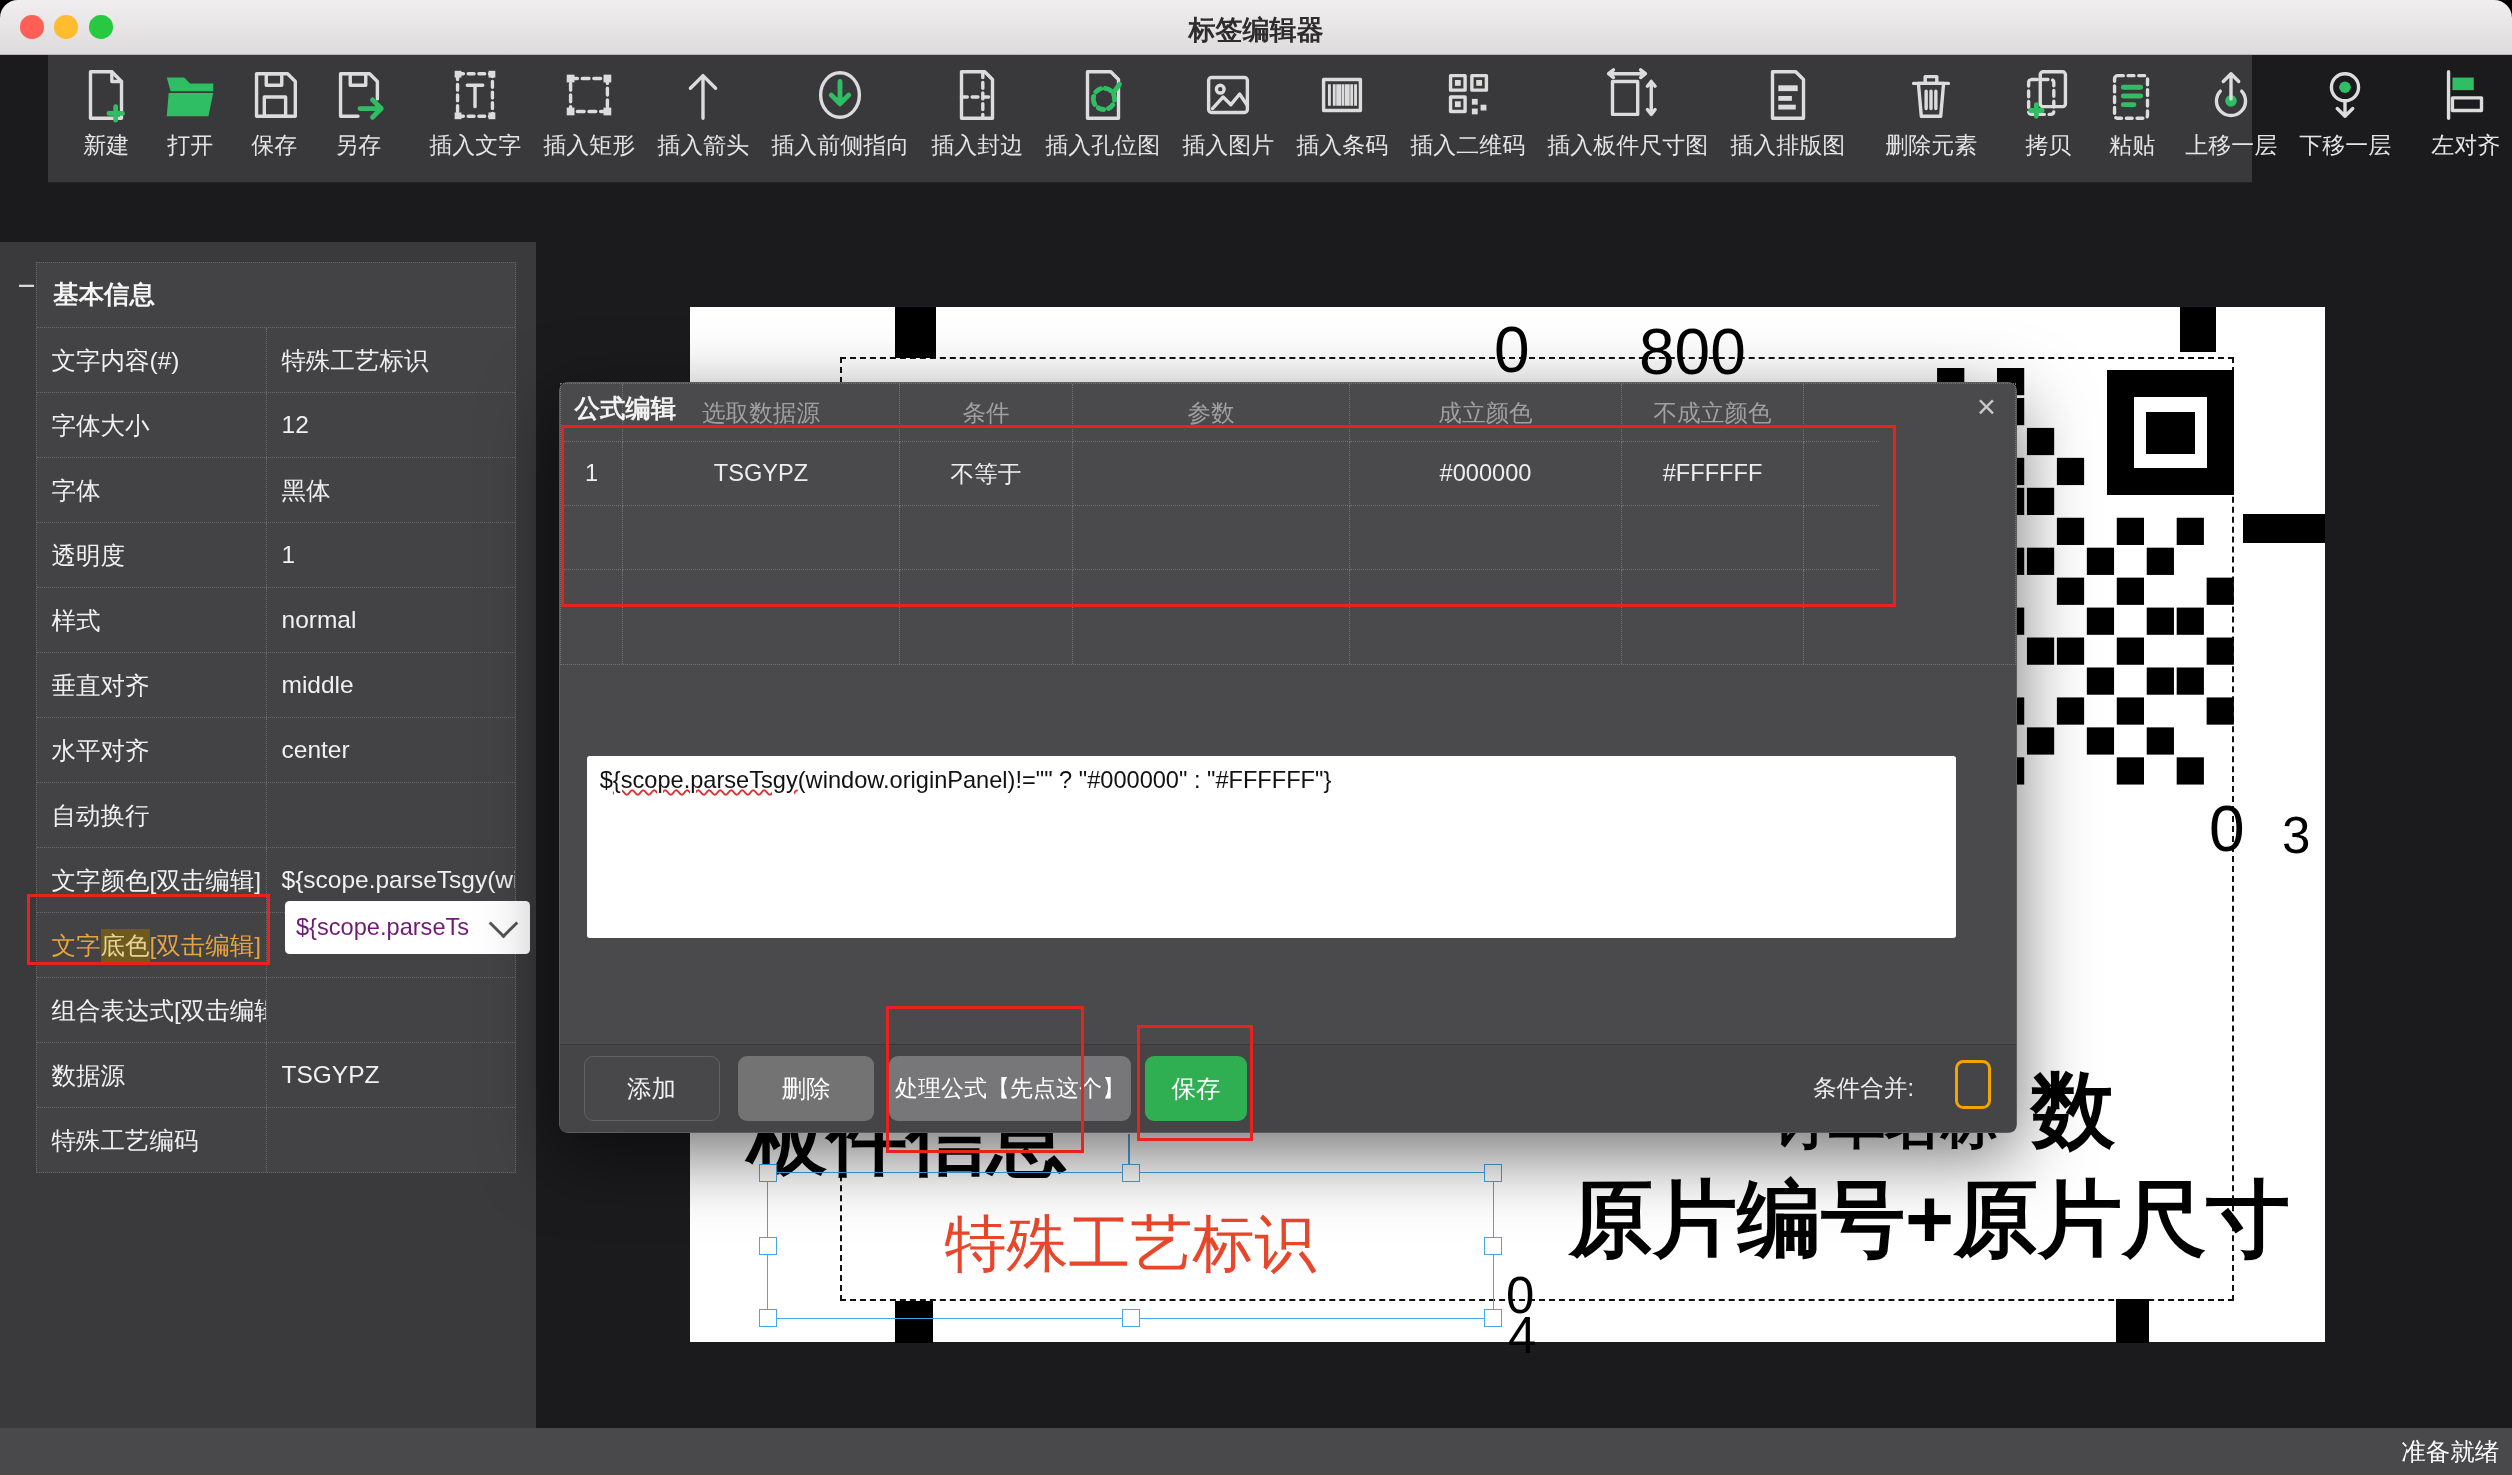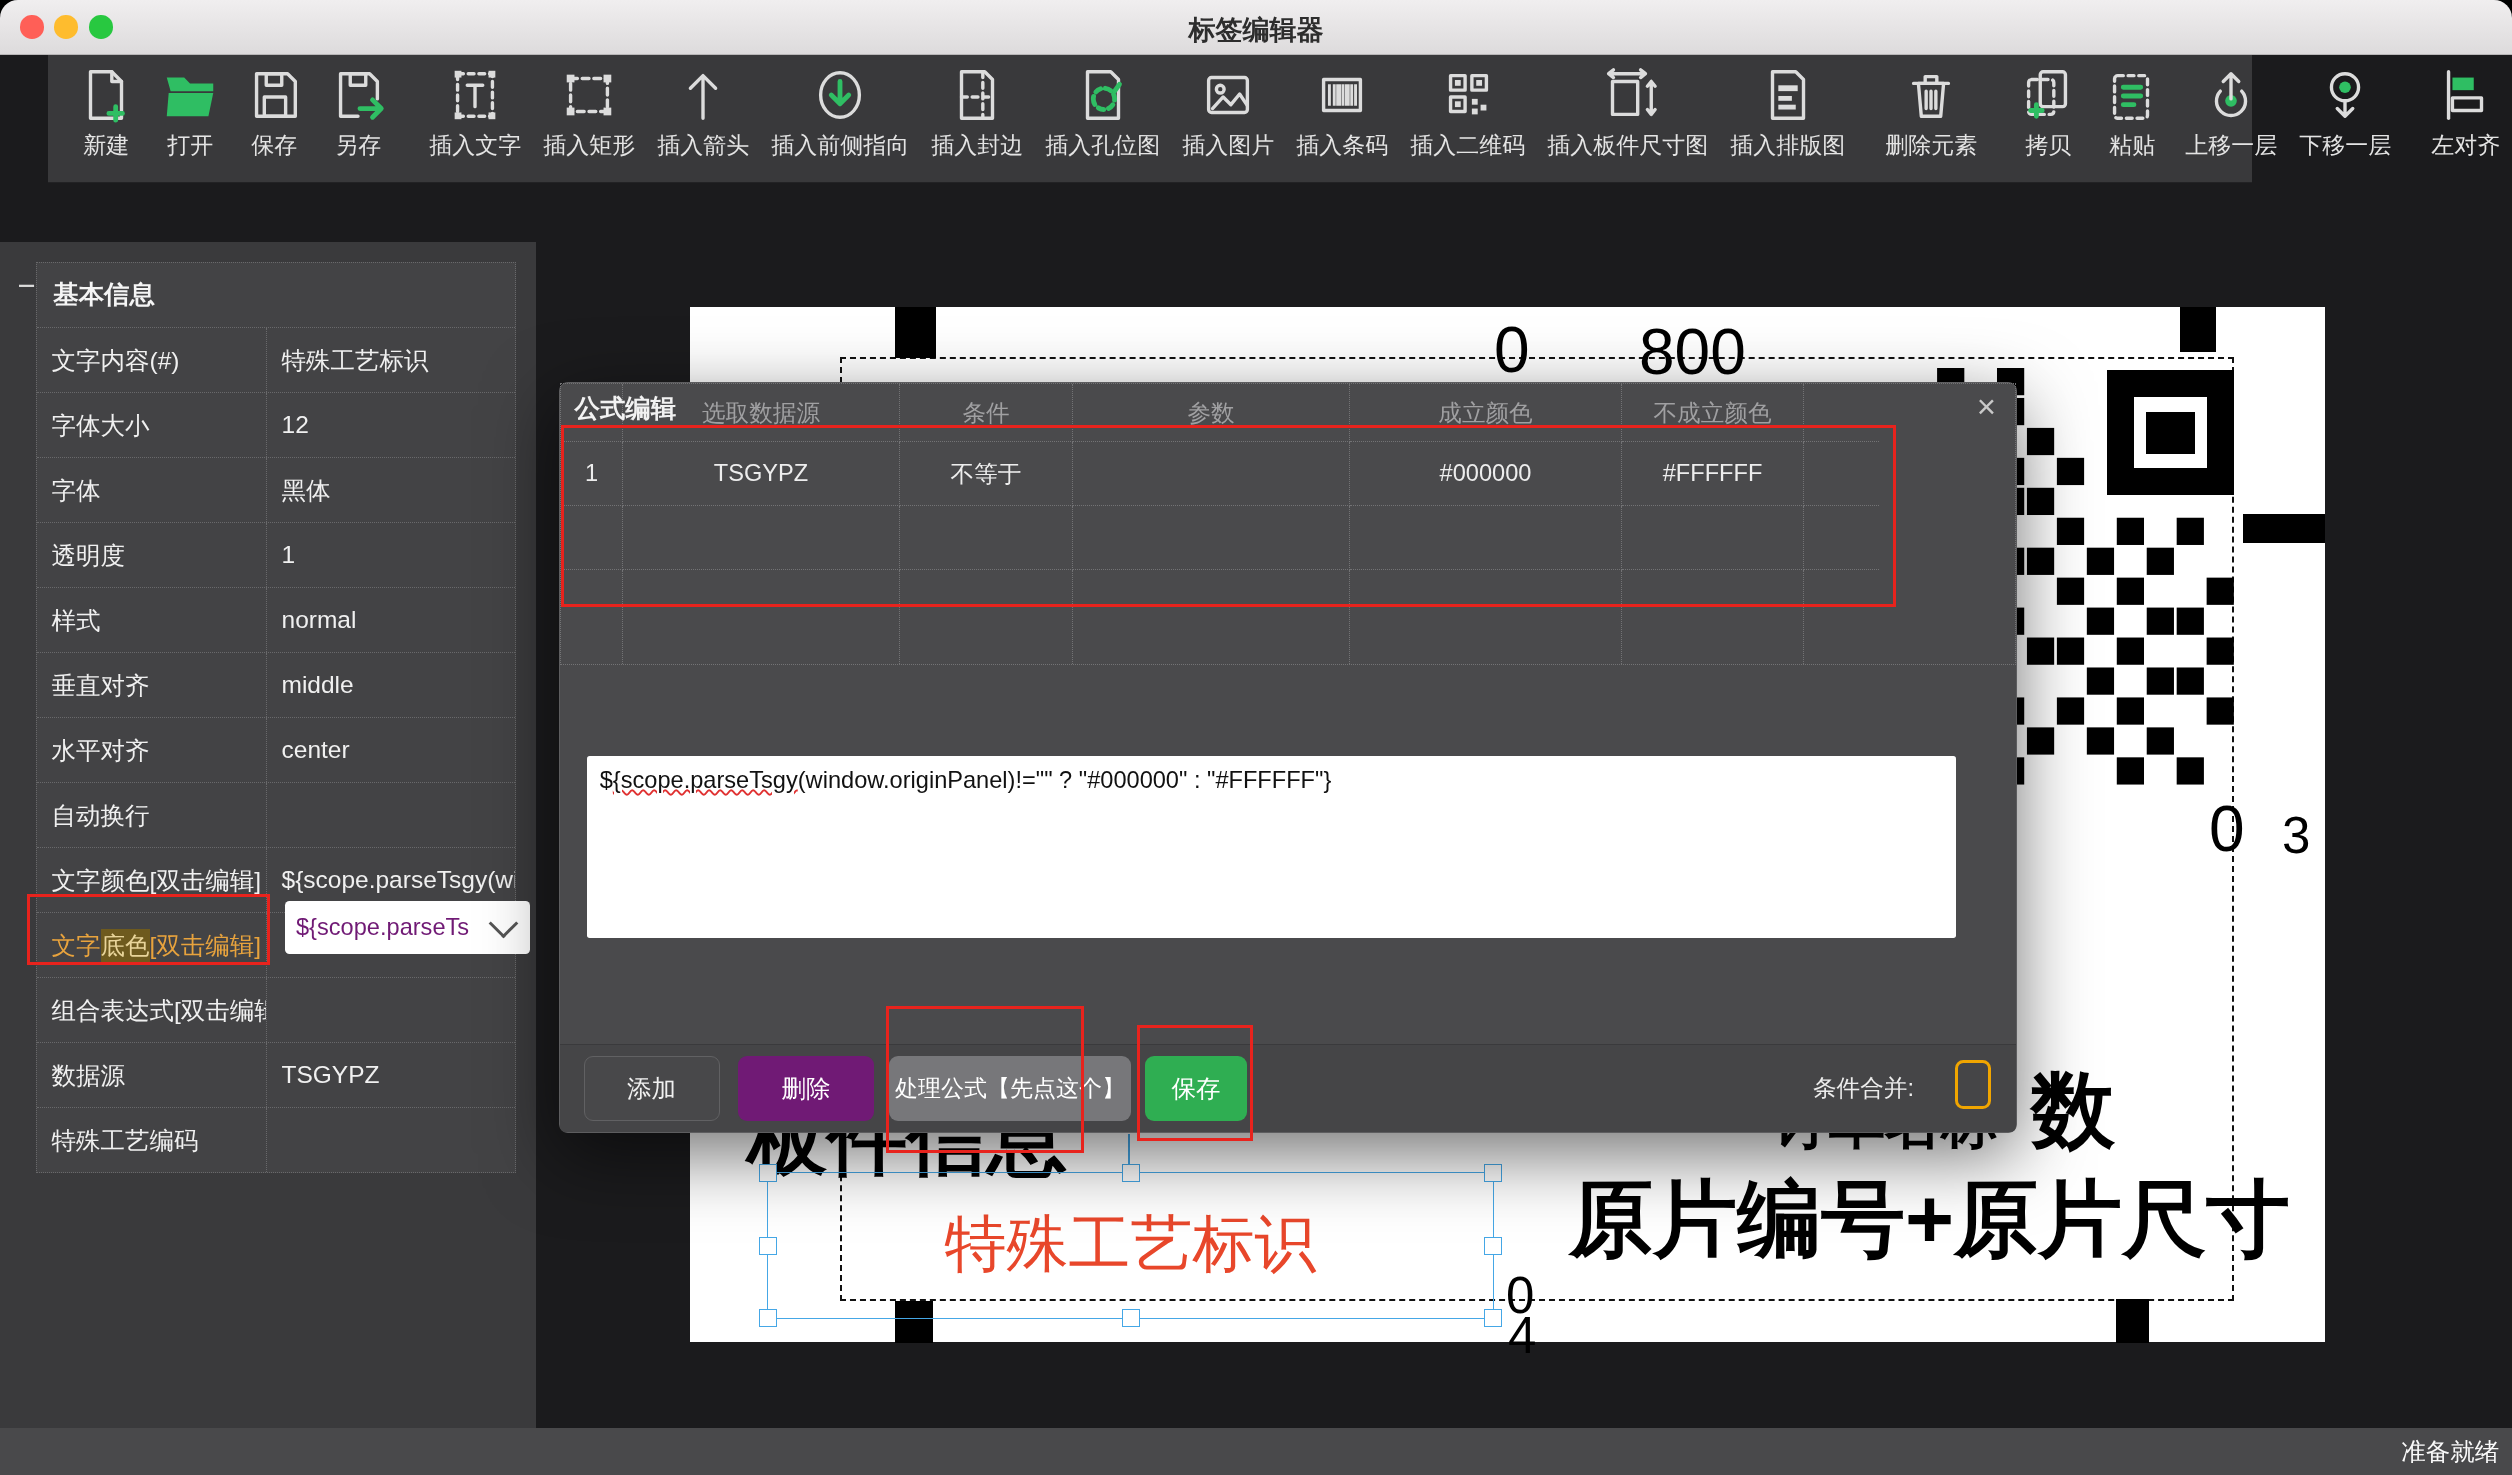--- a/index.html
+++ b/index.html
@@ -70,21 +70,21 @@
   .dt-cell:nth-child(7n){border-right:none;}
   .dt-h{height:58px;color:#a0a0a2;}
   .dt-r{height:64px;color:#ededed;}
   .dt-e{height:64px;}
   .dt-e2{height:94px;border-bottom:none;}
   .dlg-textarea{left:27px;top:373px;width:1369px;height:182px;background:#fff;border-radius:2.7px;padding:11px 12.7px;box-sizing:border-box;font-size:23.6px;color:#111;text-align:left;}
   .wavy{text-decoration:underline;text-decoration-style:wavy;text-decoration-color:#e03131;text-decoration-thickness:1.8px;}
   .dlg-btnrow{left:0;bottom:0;width:100%;height:87px;background:#454547;border-top:0.9px solid #3a3a3c;border-radius:0 0 5.4px 5.4px;}
   .btn{position:absolute;top:11px;height:65px;border-radius:9px;font-size:24.5px;color:#fff;display:flex;align-items:center;justify-content:center;box-sizing:border-box;}
   .btn-add{left:23.6px;width:136px;background:#48484a;border:0.9px solid #616163;color:#f0f0f0;}
-  .btn-del{left:178px;width:136px;background:#701a75;}
+  .btn-del{left:178px;width:136px;background:#737373;}
   .btn-proc{left:329px;width:242px;background:#77777a;font-size:23px;}
   .btn-save{left:585px;width:102px;background:#2fae52;}
   .merge-label{position:absolute;top:27px;left:1253px;font-size:23.6px;color:#ececec;}
   .merge-check{position:absolute;top:14.5px;left:1395px;width:36px;height:49px;border:3.6px solid #f0a500;border-radius:8.2px;box-sizing:border-box;}
 
   
   .statusbar{left:0;top:1428px;width:2512px;height:47px;background:#49494b;display:flex;align-items:center;justify-content:flex-end;padding-right:12.7px;box-sizing:border-box;font-size:24.5px;color:#fafafa;}
 </style>
 </head>
 <body>

